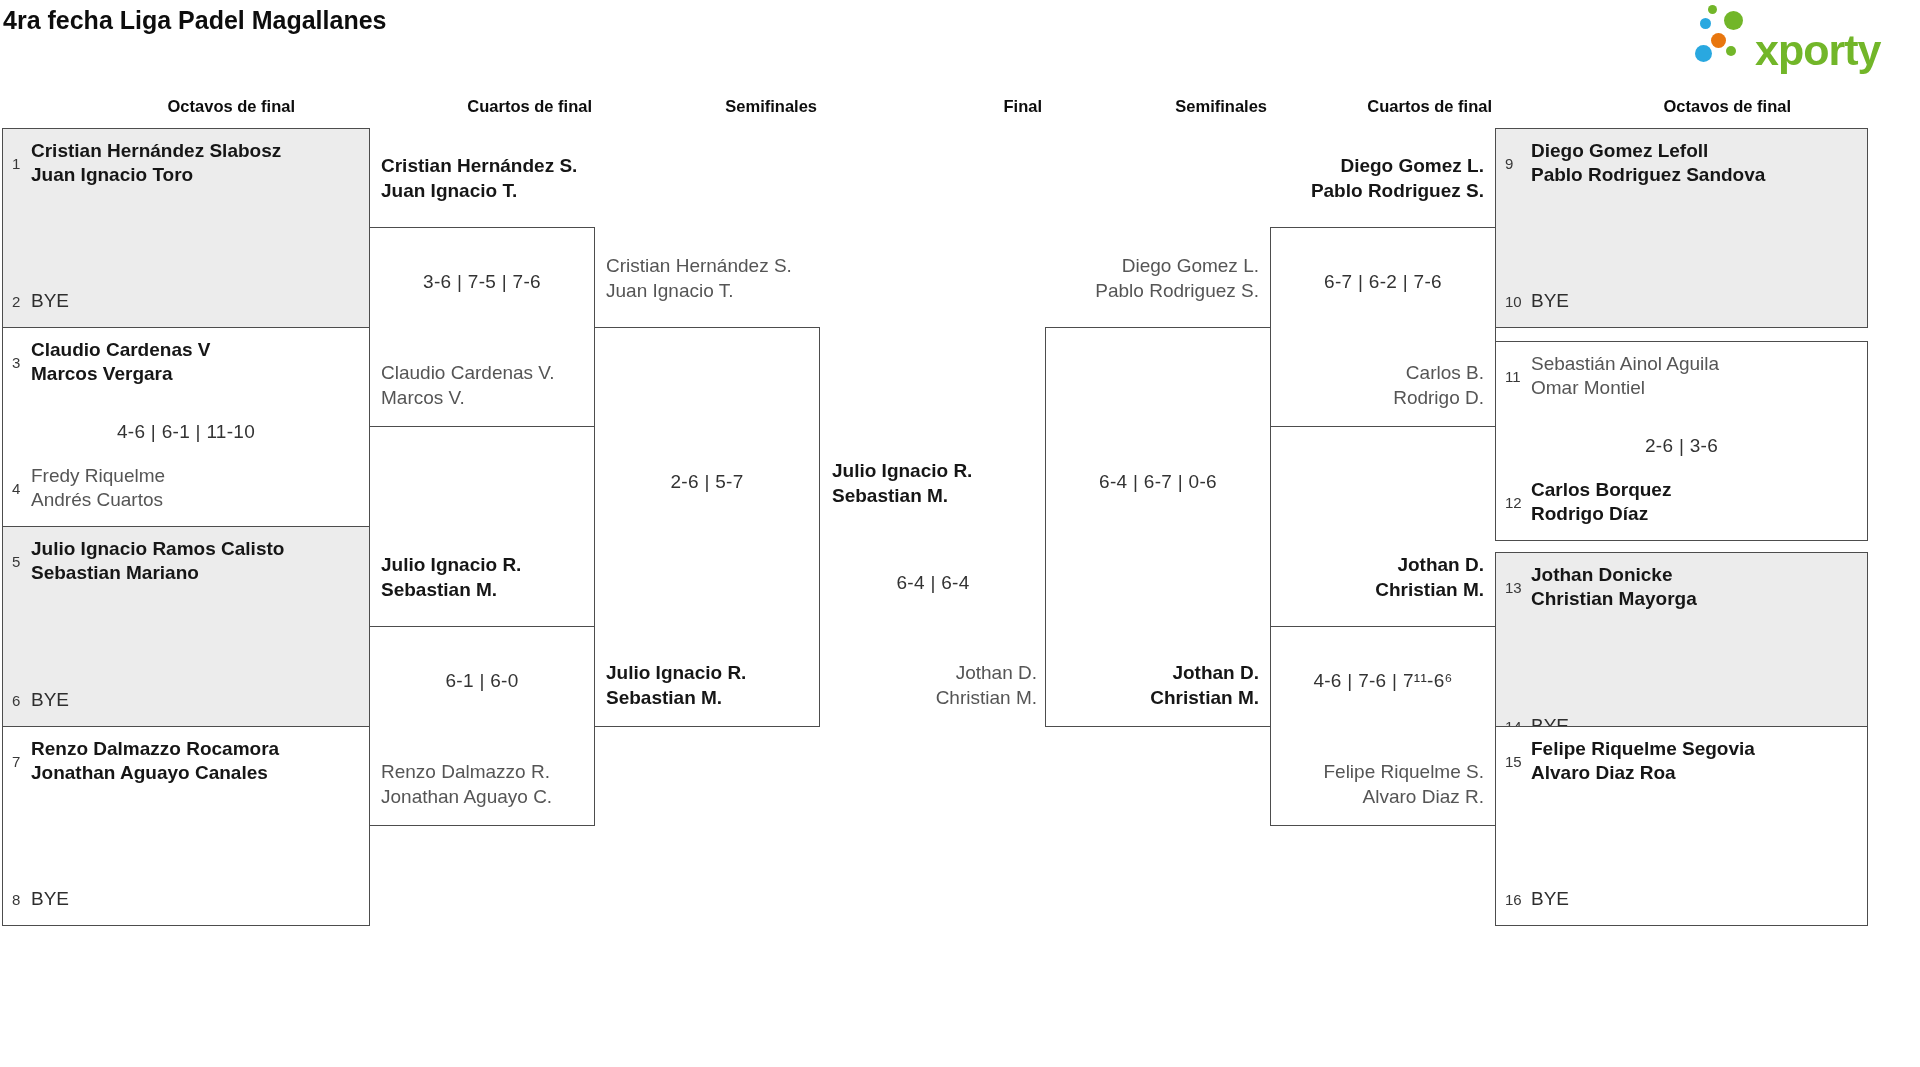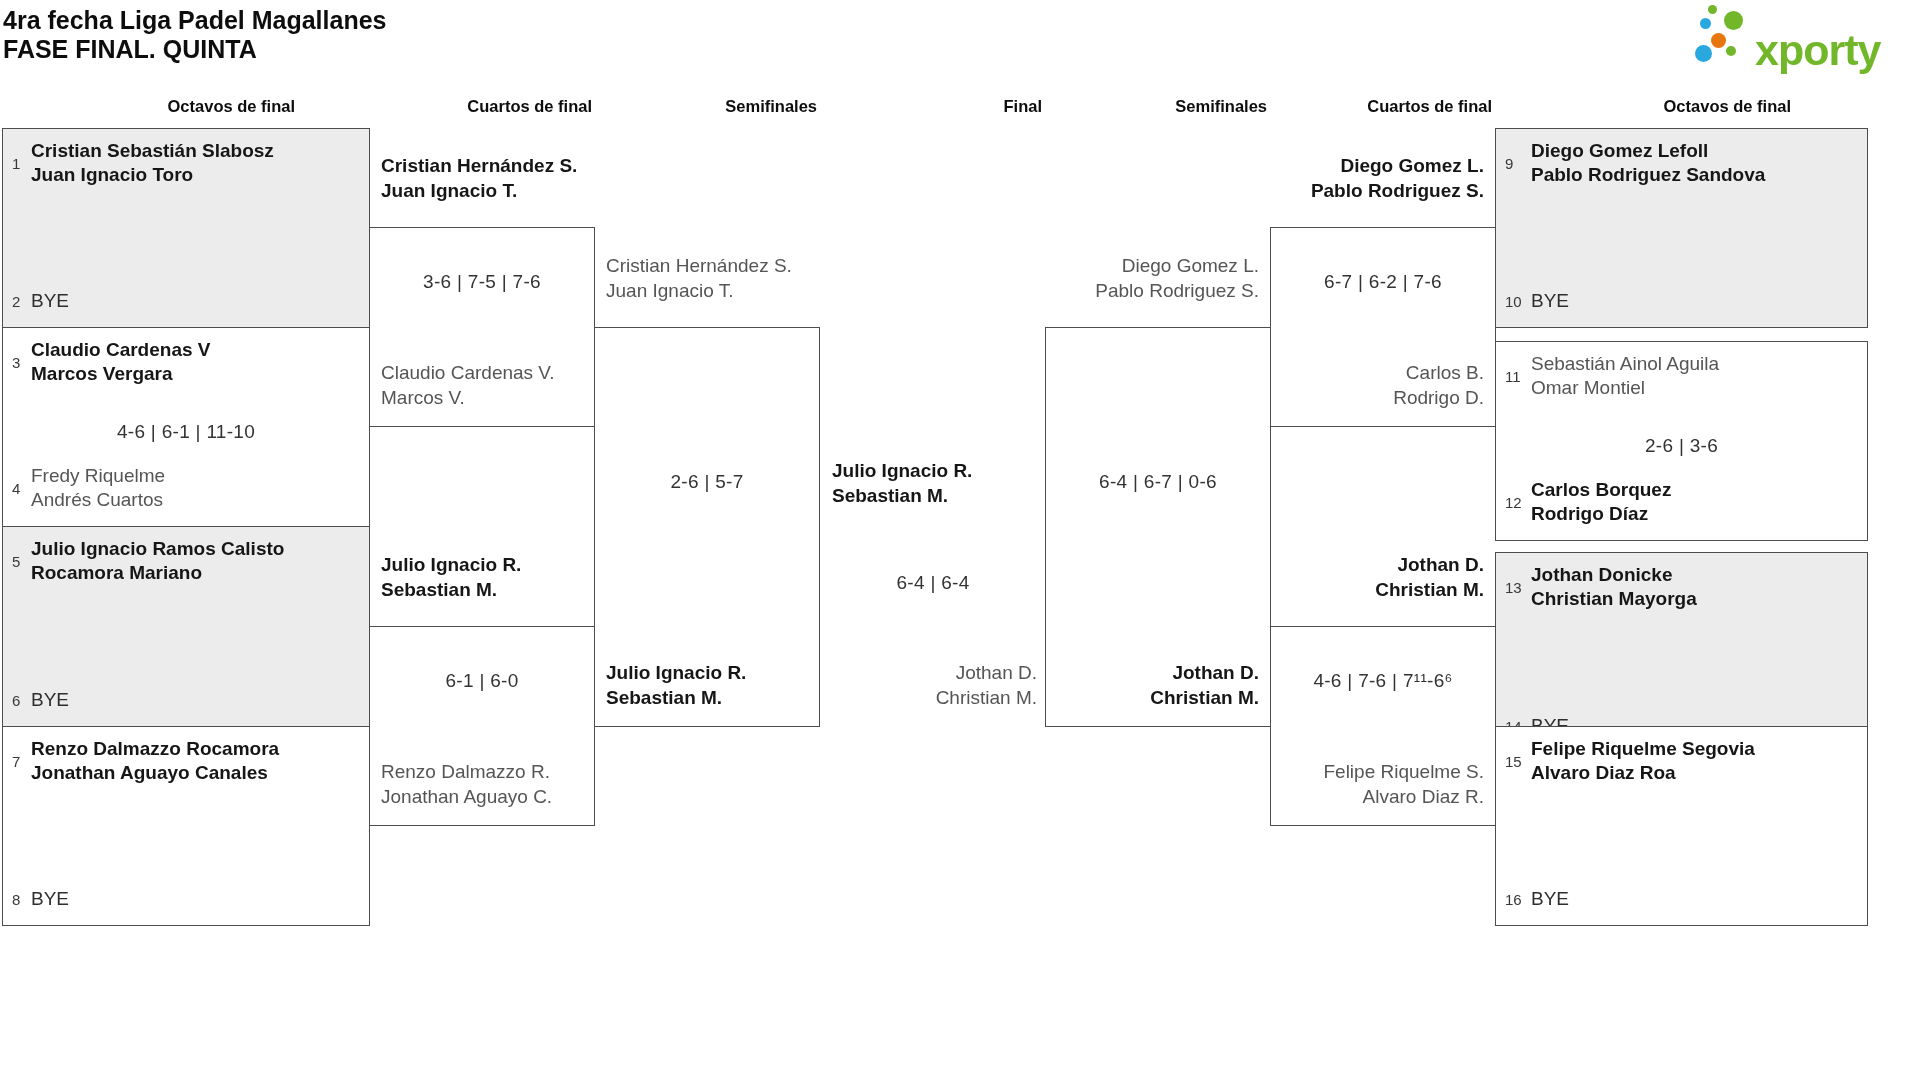--- a/index.html
+++ b/index.html
@@ -55,21 +55,20 @@
   .final-score{position:absolute;left:821px;top:572px;width:224px;text-align:center;font-size:19px;letter-spacing:.3px;color:#333;}
   .final-loser{position:absolute;right:883px;top:661px;text-align:right;}
 </style>
 </head>
 <body>
 
 <div class="stage">
 
   <div class="title">
     <div>4ra fecha Liga Padel Magallanes</div>
-    <div>FASE FINAL. QUINTA</div>
   </div>
 
   <div class="logo">
     <span class="dot d-g1"></span>
     <span class="dot d-g2"></span>
     <span class="dot d-b1"></span>
     <span class="dot d-o1"></span>
     <span class="dot d-b2"></span>
     <span class="dot d-g3"></span>
     <span class="logo-text">xporty</span>
@@ -80,21 +79,21 @@
   <div class="rh" style="left:597px">Semifinales</div>
   <div class="rh" style="left:822px">Final</div>
   <div class="rh" style="left:1047px">Semifinales</div>
   <div class="rh" style="left:1272px">Cuartos de final</div>
   <div class="rh" style="left:1571px">Octavos de final</div>
 
   <div class="box gray" style="left:2px;top:128px;width:368px;height:200px;">
     <div class="team t-top">
       <span class="seed">1</span>
       <span class="names w">
-          <span class="ln">Cristian Sebastián Slabosz</span>
+          <span class="ln">Cristian Hernández Slabosz</span>
           <span class="ln">Juan Ignacio Toro</span>
         </span>
     </div>
     <div class="team t-bot">
       <span class="seed">2</span>
       <span class="names n">
           <span class="ln">BYE</span>
         </span>
     </div>
   </div>
@@ -115,21 +114,21 @@
           <span class="ln">Andrés Cuartos</span>
         </span>
     </div>
   </div>
 
   <div class="box gray" style="left:2px;top:526px;width:368px;height:201px;">
     <div class="team t-top">
       <span class="seed">5</span>
       <span class="names w">
           <span class="ln">Julio Ignacio Ramos Calisto</span>
-          <span class="ln">Rocamora Mariano</span>
+          <span class="ln">Sebastian Mariano</span>
         </span>
     </div>
     <div class="team t-bot">
       <span class="seed">6</span>
       <span class="names n">
           <span class="ln">BYE</span>
         </span>
     </div>
   </div>
 

